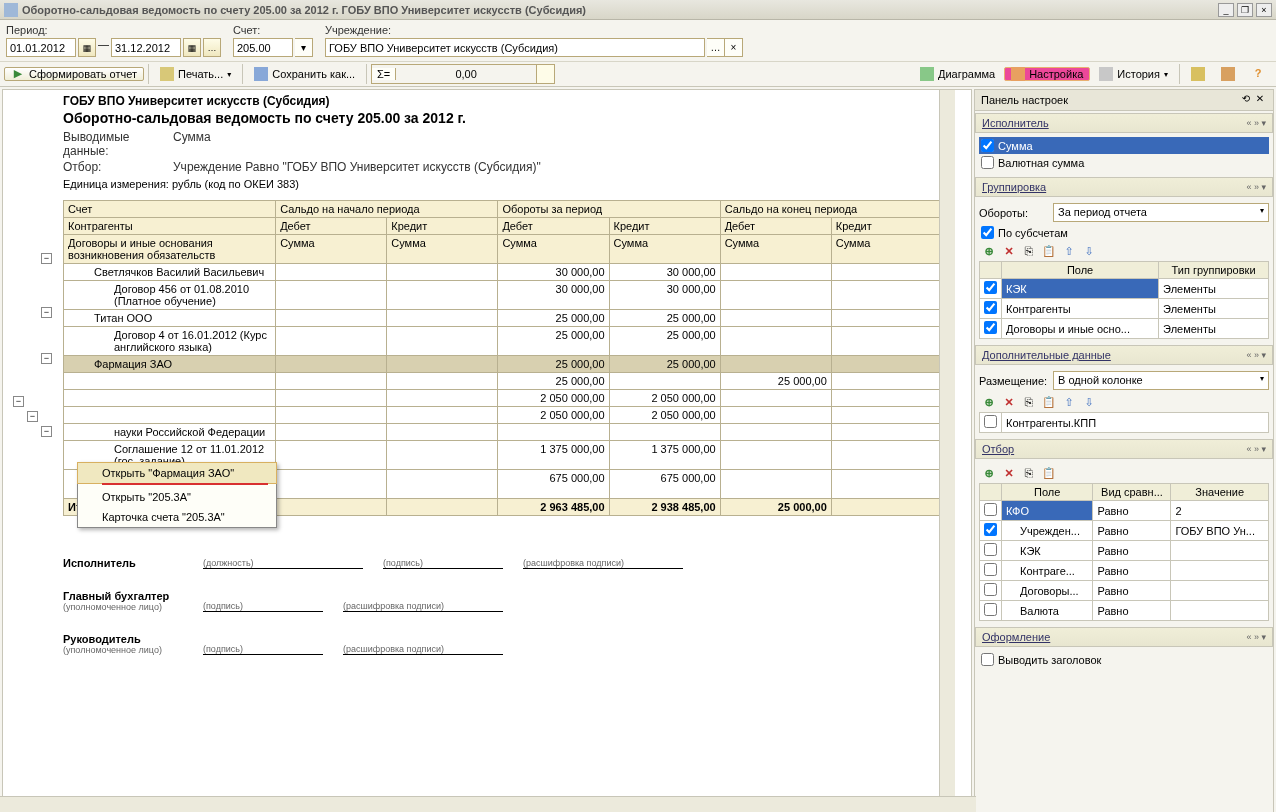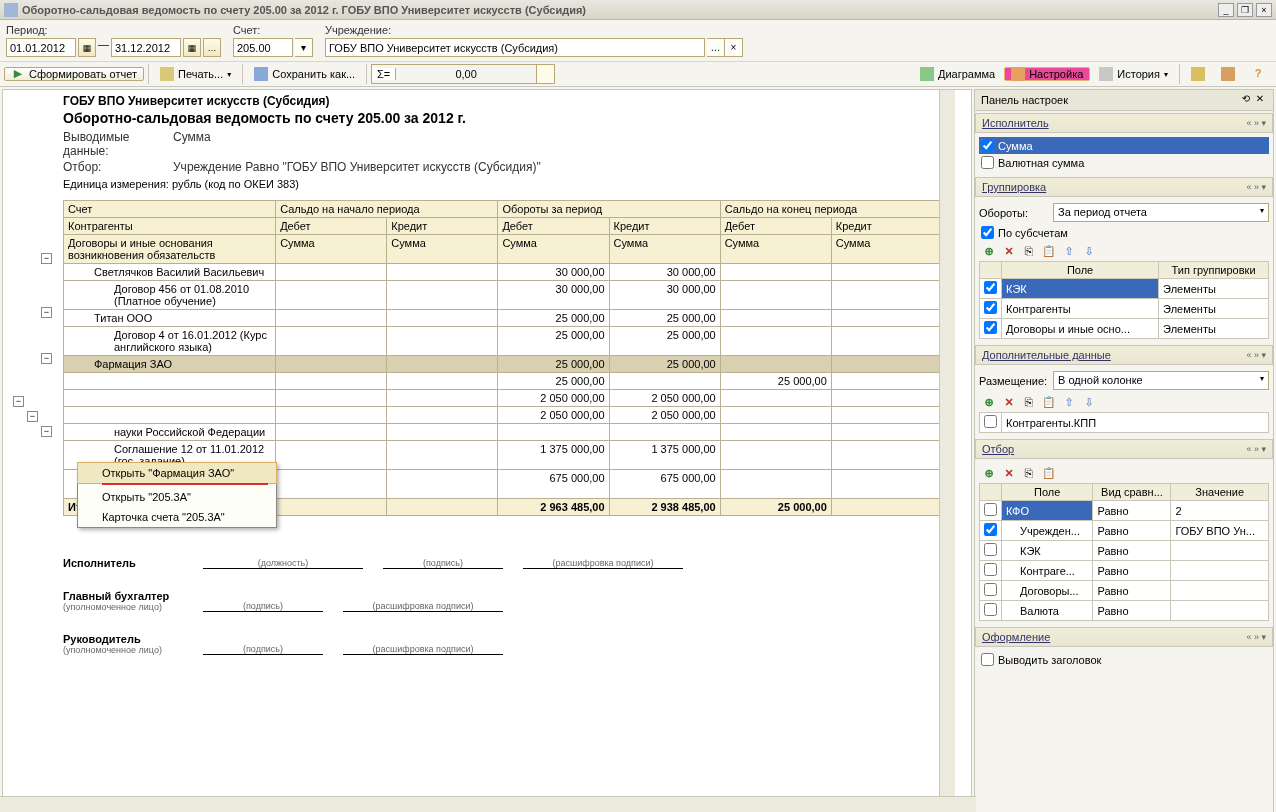--- a/index.html
+++ b/index.html
@@ -67,21 +67,21 @@
 
 .ctxmenu { position: absolute; left: 74px; top: 372px; width: 200px; background: #fefef8; border: 1px solid #888; box-shadow: 2px 2px 4px rgba(0,0,0,0.3); z-index: 100; }
 .ctxmenu .mitem { padding: 4px 8px 4px 24px; cursor: pointer; font-size: 11px; }
 .ctxmenu .mitem.hl { background: #f0e8c0; border: 1px solid #d8b060; margin: -1px; }
 .ctxmenu .redline { height: 2px; background: #d83030; margin: 0 8px 2px 24px; }
 
 
 .sig { margin-top: 30px; font-size: 11px; }
 .sig .row { display: flex; gap: 20px; align-items: flex-end; margin-bottom: 20px; }
 .sig .lbl { width: 120px; font-weight: bold; }
-.sig .fld { border-bottom: 1px solid #000; text-align: center; font-size: 9px; color: #666; padding-top: 12px; }
+.sig .fld { border-bottom: 1px solid #000; text-align: left; font-size: 9px; color: #666; padding-top: 12px; }
 .sig .sub { font-size: 9px; color: #666; }
 
 
 .settings { width: 300px; background: #f5f4ee; border: 1px solid #c8c6b8; margin: 2px 2px 2px 0; display: flex; flex-direction: column; overflow-y: auto; font-size: 11px; }
 .sethdr { background: #e8e6d8; border-bottom: 1px solid #c8c6b8; padding: 3px 6px; display: flex; align-items: center; }
 .sethdr .t { flex: 1; }
 .sethdr .bic { width: 14px; height: 14px; cursor: pointer; text-align: center; font-size: 10px; }
 .sectitle { background: linear-gradient(#f0eed8,#e8e6d0); border: 1px solid #c8c6b8; padding: 3px 6px; display: flex; align-items: center; margin-top: 2px; }
 .sectitle .t { flex: 1; text-decoration: underline; color: #336; cursor: pointer; }
 .sectitle .chev { font-size: 9px; color: #666; cursor: pointer; }

